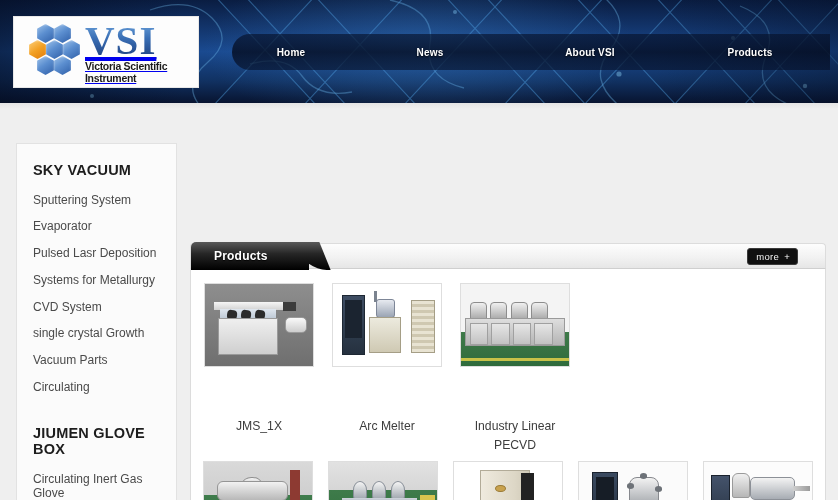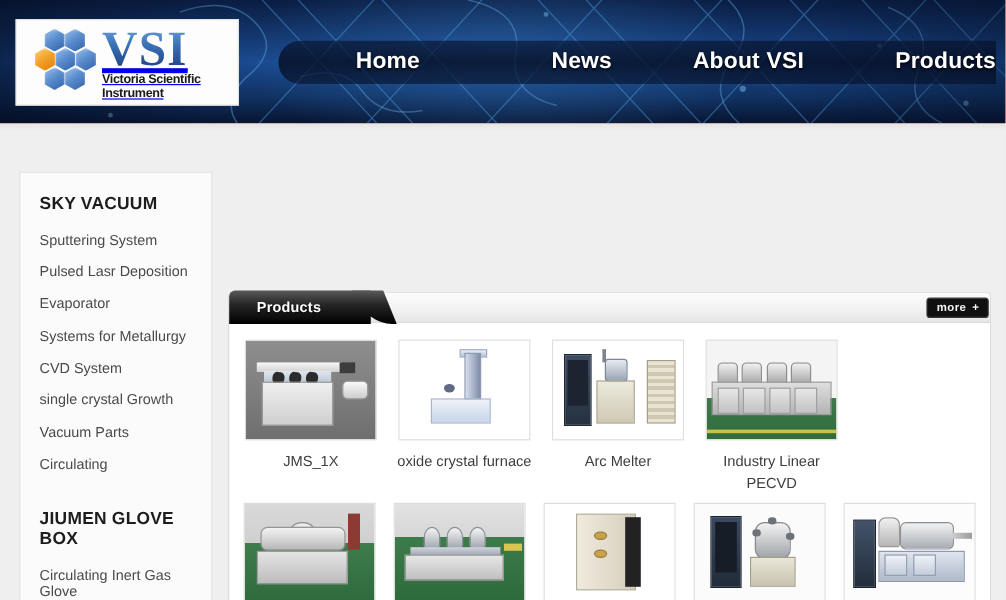--- a/index.html
+++ b/index.html
@@ -11,21 +11,21 @@
     font-family: "Liberation Sans", sans-serif;
   }
 
   
   .header {
     position: relative;
     width: 838px; height: 103px;
     background:
       radial-gradient(ellipse 420px 150px at 62% 30%, rgba(40,110,190,0.55) 0%, rgba(10,40,100,0) 70%),
       linear-gradient(180deg, #0b1f44 0%, #123063 22%, #17407e 52%, #10general 52%, #0d2753 80%, #08142f 100%);
-    background-color: #b91c1c;
+    background-color: #5eead4;
     overflow: hidden;
   }
   .hdr-grad {
     position: absolute; inset: 0;
     background: linear-gradient(180deg,#0a1d42 0%, #123368 25%, #1a4a90 50%, #113263 78%, #081430 100%);
   }
   .hdr-pattern { position: absolute; inset: 0; opacity: .85; }
   .hdr-vignette {
     position: absolute; inset: 0;
     background:
@@ -67,22 +67,22 @@
 
   
   .nav {
     position: absolute; left: 232px; top: 34px;
     width: 598px; height: 36px;
     background: linear-gradient(180deg, rgba(6,16,40,.62) 0%, rgba(4,11,30,.80) 50%, rgba(6,16,40,.62) 100%);
     border-radius: 18px 0 0 18px;
     display: flex; align-items: center;
   }
   .nav a {
-    flex: 1; text-align: right; text-decoration: none;
-    color: #ffffff; font-size: 19px; font-weight: bold;
+    flex: 1; text-align: center; text-decoration: none;
+    color: #ffffff; font-size: 10px; font-weight: bold;
     letter-spacing: .2px; white-space: nowrap;
     text-shadow: 0 1px 2px rgba(0,0,0,.8);
   }
   .nav a:first-child { flex: 0 0 118px; }
 
   
   .page {
     position: relative;
     width: 838px; height: 444px;
     background: #ededed;
@@ -132,41 +132,42 @@
     text-shadow: 0 1px 1px rgba(0,0,0,.9);
   }
   .tab::after {
     content: ""; position: absolute; right: -16px; top: 0;
     width: 26px; height: 28px;
     background: linear-gradient(180deg,#5a5a5a 0%, #262626 42%, #000000 100%);
     border-radius: 0 0 0 22px;
     transform: skewX(22deg);
   }
   .more-btn {
-    position: absolute; right: 1px; top: 4px;
+    position: absolute; right: 27px; top: 4px;
     background: #101010;
     color: #f3f3f3; font-size: 9.5px;
     padding: 2px 7px 2px 8px;
     border-radius: 3px;
     border: 1px solid #3a3a3a;
-    cursor: pointer; letter-spacing: .3px; font-weight: bold;
+    cursor: pointer; letter-spacing: .3px;
   }
   .more-btn .plus { margin-left: 5px; color: #ffffff; }
 
   .panel {
     background: #ffffff;
     border: 1px solid #dcdcdc; border-top: none;
     height: 334px;
     padding: 14px 4px 0 4px;
   }
   .grid-row { display: flex; }
   .card {
     width: 124px; margin: 0 2px 6px 2px;
     display: flex; flex-direction: column; align-items: center;
     text-decoration: none;
+    gap: 42px;
   }
   .thumb {
     width: 110px; height: 84px;
     border: 1px solid #dedede;
     background: #ffffff;
     position: relative; overflow: hidden;
   }
   .cap {
     margin-top: 8px; text-align: center;
     font-size: 12.2px; color: #3d3d3d; line-height: 1.55;
@@ -319,22 +320,22 @@
     <a href="#">About VSI</a>
     <a href="#">Products</a>
   </nav>
 </div>
 
 <div class="page">
 
   <aside class="sidebar">
     <div class="side-head">SKY VACUUM</div>
     <a class="side-link" href="#">Sputtering System</a>
+    <a class="side-link" href="#">Evaporator</a>
     <a class="side-link" href="#">Pulsed Lasr Deposition</a>
-    <a class="side-link" href="#">Evaporator</a>
     <a class="side-link" href="#">Systems for Metallurgy</a>
     <a class="side-link" href="#">CVD System</a>
     <a class="side-link" href="#">single crystal Growth</a>
     <a class="side-link" href="#">Vacuum Parts</a>
     <a class="side-link" href="#">Circulating</a>
 
     <div class="side-gap"></div>
 
     <div class="side-head">JIUMEN GLOVE BOX</div>
     <a class="side-link" href="#">Circulating Inert Gas Glove</a>
@@ -364,32 +365,20 @@
               <div class="mb gb-glove" style="left:46%"></div>
               <div class="mb gb-body"></div>
               <div class="mb gb-drum"></div>
                 <div class="mb gb-ctrl"></div>
             </div>
           </div>
           <div class="cap">JMS_1X</div>
         </a>
 
 
-        <a class="card" href="#">
-          <div class="thumb">
-            <div class="mach">
-              <div class="mb fn-bg"></div>
-              <div class="mb fn-head"></div>
-                <div class="mb fn-col"></div>
-              <div class="mb fn-base"></div>
-                <div class="mb fn-knob"></div>
-            </div>
-          </div>
-          <div class="cap">oxide crystal furnace</div>
-        </a>
 
         <a class="card" href="#">
           <div class="thumb">
             <div class="mach">
               <div class="mb am-bg"></div>
               <div class="mb am-cab"></div>
                 <div class="mb am-cabw"></div>
               <div class="mb am-arm"></div>
                 <div class="mb am-cham"></div>
               <div class="mb am-mid"></div>

